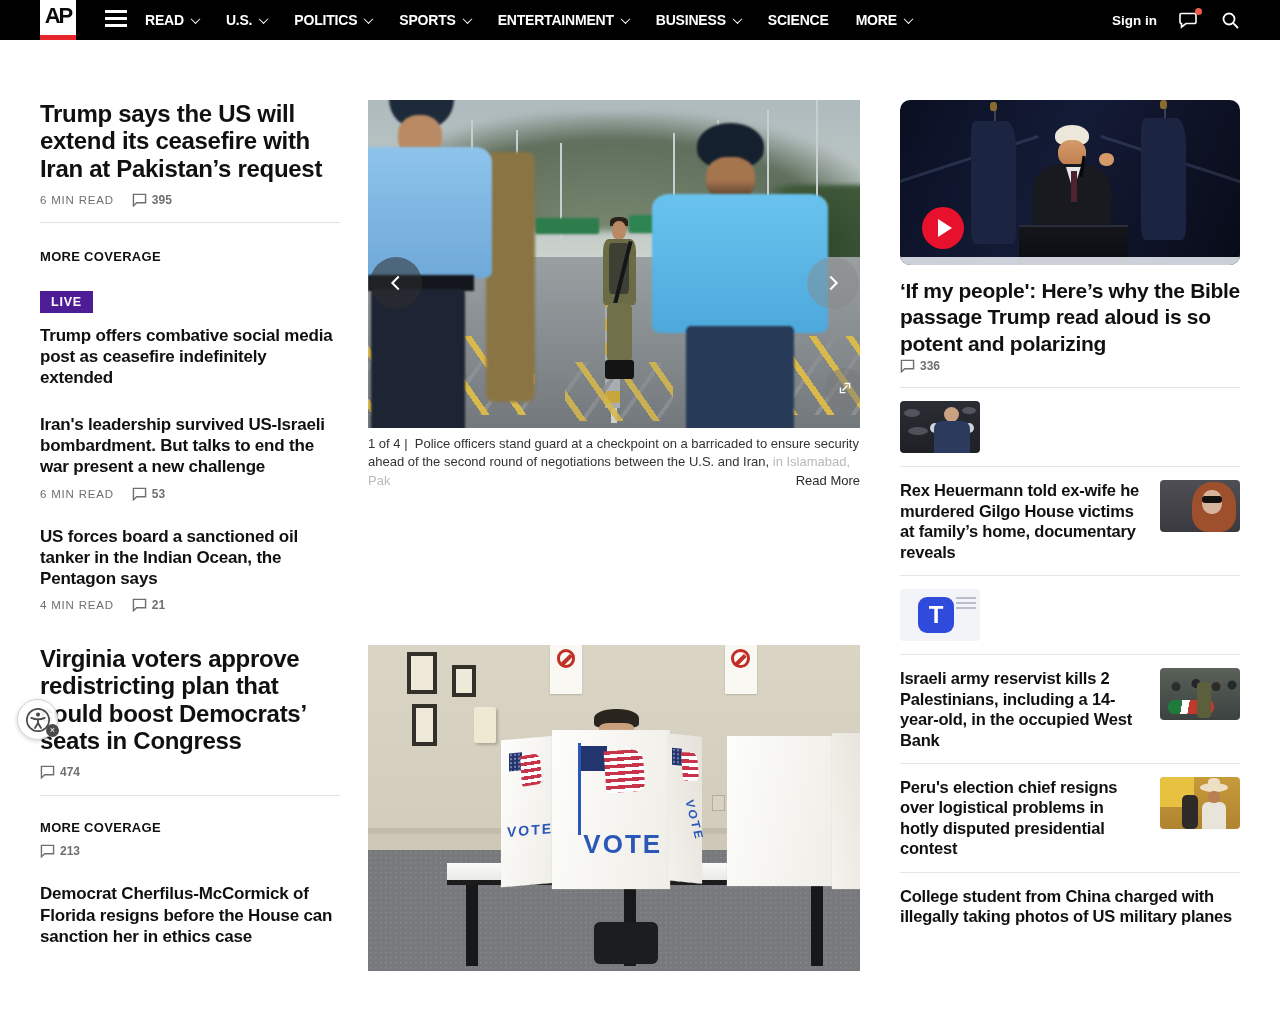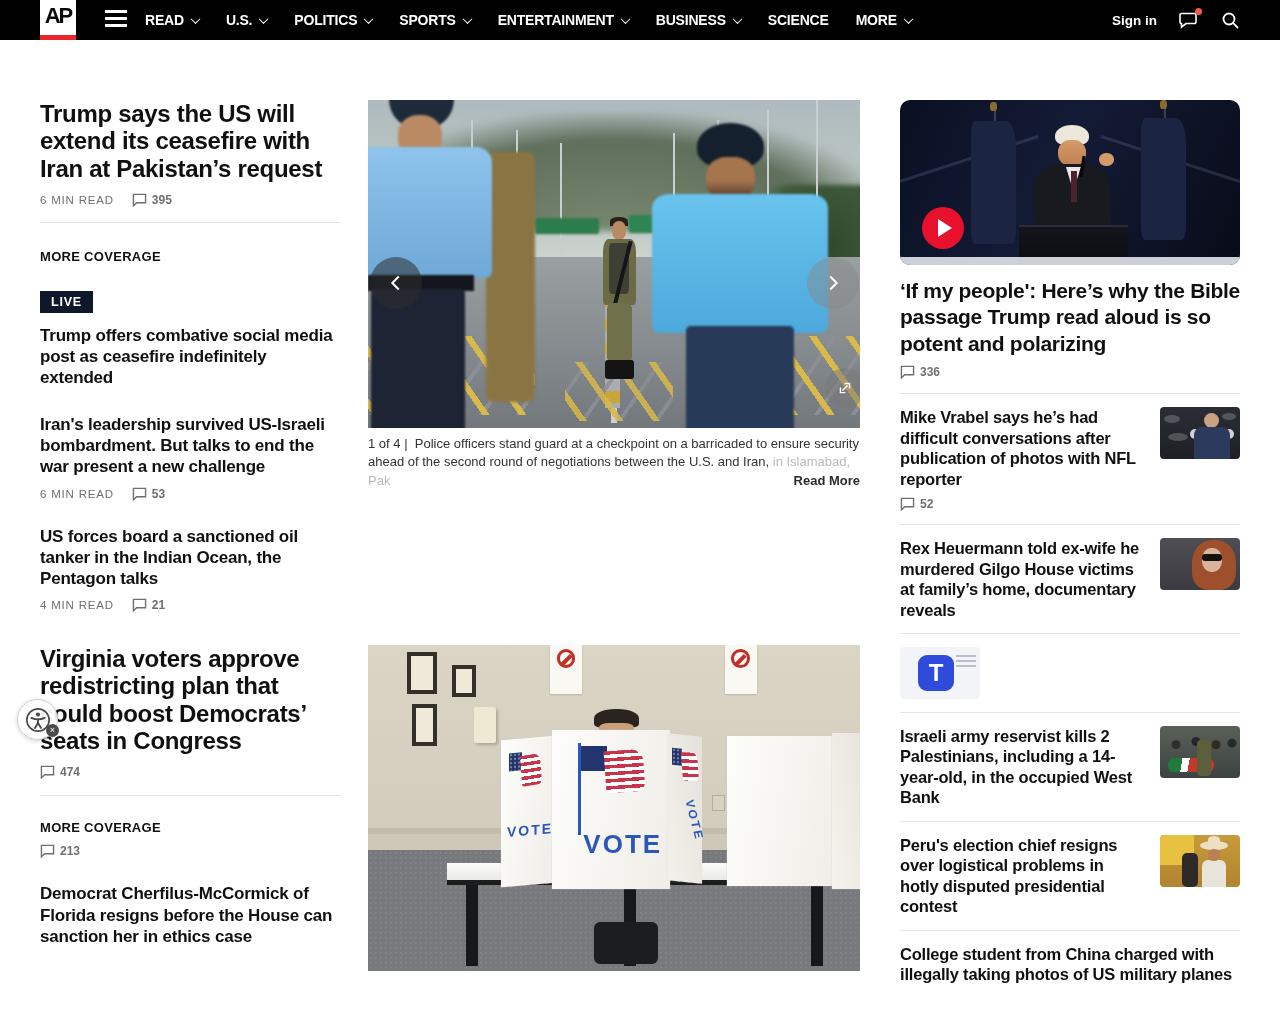--- a/index.html
+++ b/index.html
@@ -26,40 +26,40 @@
 
   
   .h1 { font-size:24px; font-weight:bold; line-height:1.14; letter-spacing:-0.3px; cursor:pointer; }
   .meta-row { display:flex; align-items:center; gap:18px; margin-top:11px; }
   .read-time { font-size:11.5px; color:#6f6f6f; letter-spacing:0.8px; }
   .comment-link { display:flex; align-items:center; gap:5px; cursor:pointer; }
   .comment-count { font-size:12px; font-weight:bold; color:#6f6f6f; }
   .divider { height:1px; background:#e3e3e3; }
   .mc-label { font-size:13px; font-weight:bold; letter-spacing:0.3px; }
   .story-title { font-size:17px; font-weight:bold; line-height:1.24; letter-spacing:-0.2px; cursor:pointer; }
-  .live-badge { display:inline-block; background:#0f172a; color:#fff; font-size:12.5px;
+  .live-badge { display:inline-block; background:#4c1d95; color:#fff; font-size:12.5px;
     font-weight:bold; letter-spacing:0.8px; padding:4px 11px; }
 
   
   .col-left-top { position:absolute; left:40px; top:100px; width:300px; }
   .col-left-bottom { position:absolute; left:40px; top:645px; width:300px; }
   .col-center { position:absolute; left:368px; top:100px; width:492px; }
   .col-right { position:absolute; left:900px; top:100px; width:340px; }
 
   
   .carousel { position:relative; width:492px; height:328px; overflow:hidden; background:#9aa0a2; cursor:pointer; }
   .c-arrow { position:absolute; width:52px; height:52px; border-radius:50%; display:flex;
     align-items:center; justify-content:center; cursor:pointer; z-index:5; }
   .c-prev { left:2px; top:157px; background:rgba(45,45,45,0.55); }
   .c-next { left:439px; top:157px; background:rgba(135,135,135,0.45); }
   .c-expand { position:absolute; left:457px; top:268px; width:40px; height:40px; border-radius:50%;
     background:rgba(120,120,120,0.5); display:flex; align-items:center; justify-content:center; cursor:pointer; z-index:5; }
   .caption { position:relative; margin-top:7px; font-size:13px; line-height:1.42; color:#333; width:492px; }
   .caption .fade { color:#b9b9b9; }
-  .read-more { position:absolute; right:0; bottom:0; font-weight:bold; color:#2b2b2b; cursor:pointer;
+  .read-more { position:absolute; right:0; bottom:0; font-weight:normal; color:#2b2b2b; cursor:pointer;
     padding-left:30px; background:linear-gradient(to right, rgba(255,255,255,0), #fff 22px); }
 
   
   .scene-cp { position:absolute; inset:0; }
   .scene-cp .sky { position:absolute; inset:0; background:linear-gradient(#aebabd,#c6cec9 42%,#d7dbd4 58%); }
   .scene-cp .mountain { position:absolute; left:-6%; right:-6%; top:4%; height:36%;
     background:radial-gradient(ellipse at 50% 100%, #77876f 0%, #5f6f5c 55%, rgba(95,111,92,0) 74%); filter:blur(3px); }
   .scene-cp .trees-l { position:absolute; left:-3%; top:16%; width:18%; height:44%;
     background:radial-gradient(ellipse at 40% 45%, #2f4a2c, #3e5a38 70%, rgba(62,90,56,0) 85%); filter:blur(2px); }
   .scene-cp .trees-r { position:absolute; right:-4%; top:26%; width:24%; height:42%;
@@ -284,21 +284,21 @@
   <div class="story-title" style="margin-top:26px;">Iran's leadership survived US-Israeli bombardment. But talks to end the war present a new challenge</div>
   <div class="meta-row" style="margin-top:9px;">
     <span class="read-time">6 MIN READ</span>
     <span class="comment-link">
       <svg width="15" height="14" viewBox="0 0 16 15">
           <path d="M1.5 1.5 h13 v9 h-9.5 l-3.5 3.2 z" fill="none" stroke="#6f6f6f" stroke-width="1.5"></path>
         </svg>
       <span class="comment-count">53</span>
     </span>
   </div>
-  <div class="story-title" style="margin-top:25px;">US forces board a sanctioned oil tanker in the Indian Ocean, the Pentagon talks</div>
+  <div class="story-title" style="margin-top:25px;">US forces board a sanctioned oil tanker in the Indian Ocean, the Pentagon says</div>
   <div class="meta-row" style="margin-top:9px;">
     <span class="read-time">4 MIN READ</span>
     <span class="comment-link">
       <svg width="15" height="14" viewBox="0 0 16 15">
           <path d="M1.5 1.5 h13 v9 h-9.5 l-3.5 3.2 z" fill="none" stroke="#6f6f6f" stroke-width="1.5"></path>
         </svg>
       <span class="comment-count">21</span>
     </span>
   </div>
 </div>
@@ -469,42 +469,31 @@
       <div class="tie"></div>
       <div class="hand"></div>
       <div class="mic"></div>
     <div class="podium"></div>
       <div class="floor"></div>
     <div class="play-btn">
         <div class="tri"></div>
       </div>
   </div>
   <div class="v-title">‘If my people': Here’s why the Bible passage Trump read aloud is so potent and polarizing</div>
-  <div class="meta-row" style="margin-top:8px;">
+  <div class="meta-row" style="margin-top:2px;">
     <span class="comment-link">
       <svg width="15" height="14" viewBox="0 0 16 15">
           <path d="M1.5 1.5 h13 v9 h-9.5 l-3.5 3.2 z" fill="none" stroke="#6f6f6f" stroke-width="1.5"></path>
         </svg>
       <span class="comment-count">336</span>
     </span>
   </div>
   <div class="divider" style="margin-top:14px;"></div>
 
   <div class="r-item">
-    <div class="txt">
-      <div class="r-title">Mike Vrabel says he’s had difficult conversations after publication of photos with NFL reporter</div>
-      <div class="meta-row" style="margin-top:8px;">
-        <span class="comment-link">
-          <svg width="15" height="14" viewBox="0 0 16 15">
-              <path d="M1.5 1.5 h13 v9 h-9.5 l-3.5 3.2 z" fill="none" stroke="#6f6f6f" stroke-width="1.5"></path>
-            </svg>
-          <span class="comment-count">52</span>
-        </span>
-      </div>
-    </div>
     <div class="thumb th-vrabel">
       <div class="blob" style="left:4px; top:8px; width:16px; height:8px;"></div>
       <div class="blob" style="left:8px; top:26px; width:20px; height:8px;"></div>
       <div class="blob" style="right:4px; top:6px; width:14px; height:7px;"></div>
       <div class="shoulder"></div>
         <div class="head"></div>
         <div class="vest"></div>
     </div>
   </div>
 

